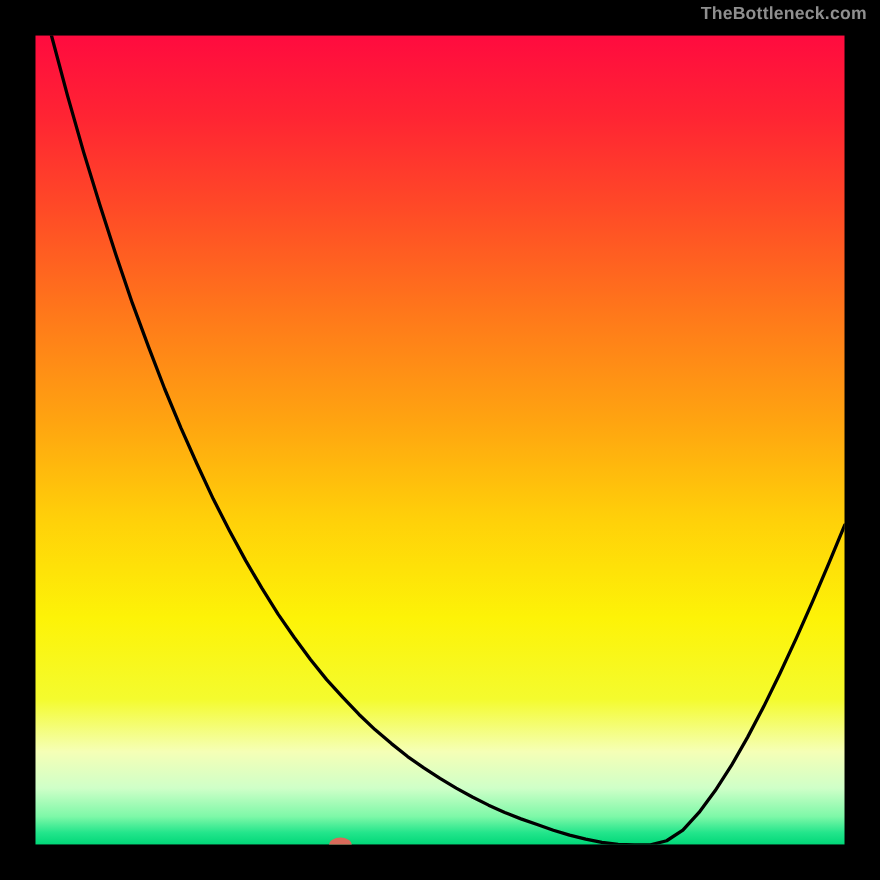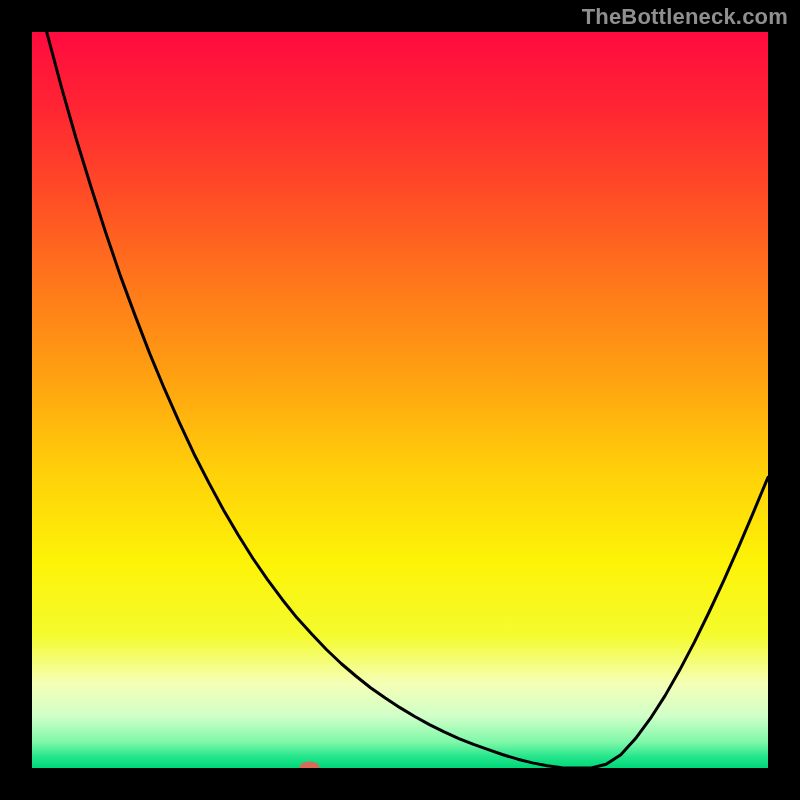--- a/index.html
+++ b/index.html
@@ -16,21 +16,21 @@
     top: 0;
     width: 800px;
     height: 800px;
     background: #000;
   }
   .watermark {
     position: absolute;
     top: 4px;
     right: 12px;
     font-family: Arial, Helvetica, sans-serif;
-    font-size: 22px;
+    font-size: 16px;
     font-weight: 600;
     color: #8f8f8f;
     letter-spacing: 0.2px;
   }
   .plot {
     position: absolute;
     left: 32px;
     top: 32px;
     width: 736px;
     height: 736px;

